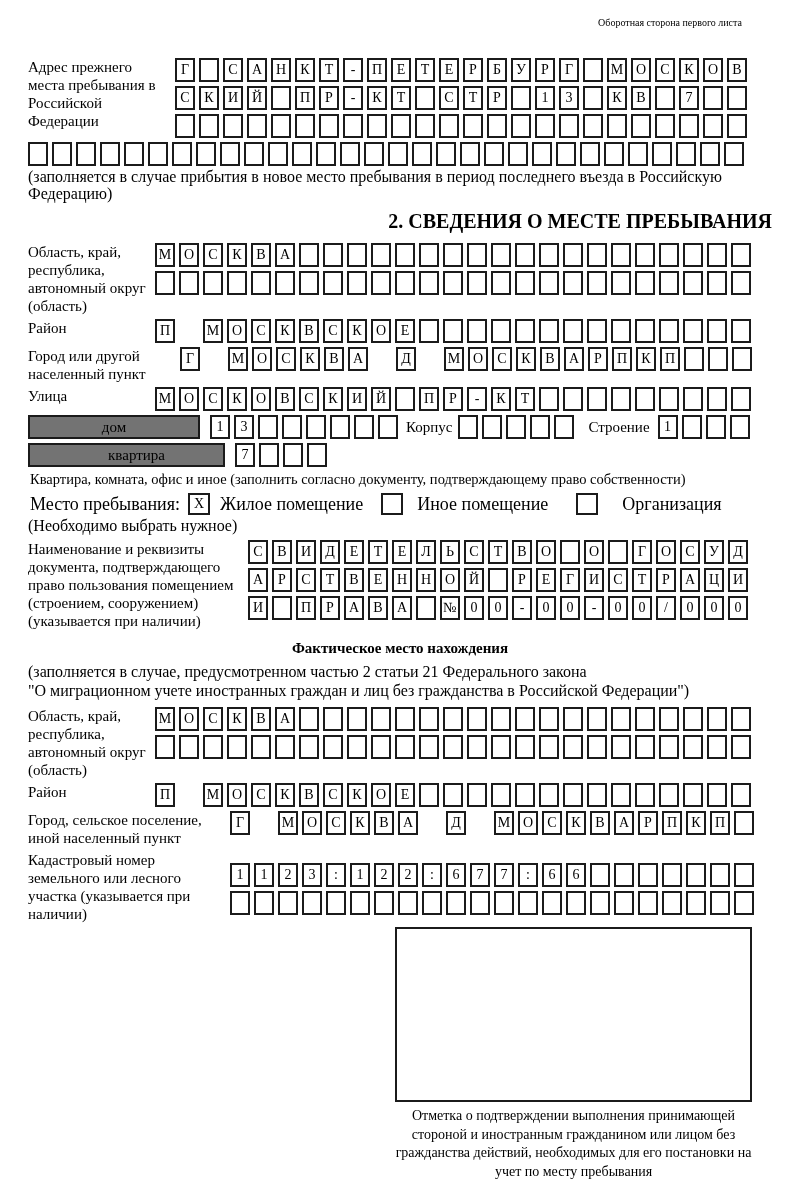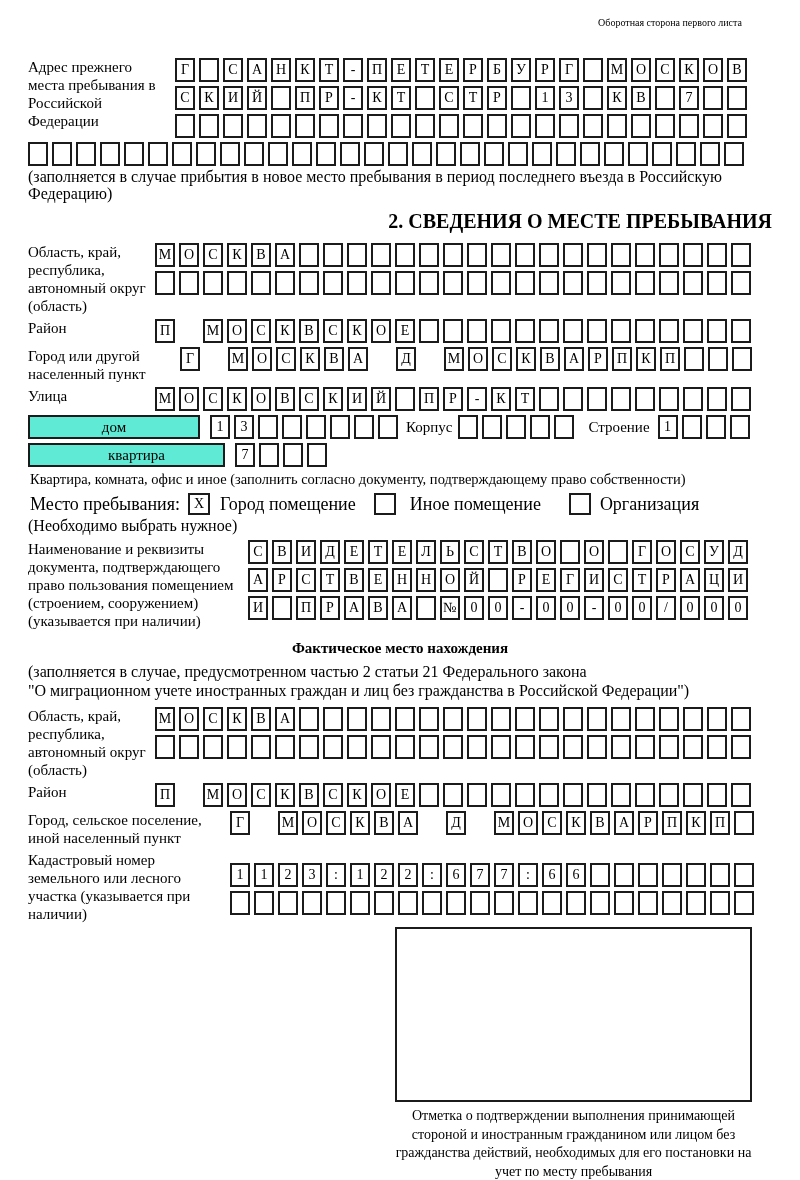--- a/index.html
+++ b/index.html
@@ -22,21 +22,21 @@
   .cells{display:flex;flex:none;}
   .cell{flex:none;width:20px;height:24px;box-sizing:border-box;border:2px solid #1b1b1b;
         margin-right:4px;display:flex;align-items:center;justify-content:center;
         font-size:14px;line-height:1;background:#fff;}
   .gapcell{flex:none;width:24px;height:24px;}
   .sec-title{text-align:right;font-weight:bold;font-size:20px;margin:8px 0 10px 0;}
   .sub-title{text-align:center;font-weight:bold;font-size:15px;margin:10px 0 6px 0;}
   .note-center{text-align:left;font-size:16px;line-height:17px;margin:2px 0 4px 0;}
   .note-left{font-size:14.5px;line-height:17px;margin:1px 0 5px 2px;}
   .type-box{box-sizing:border-box;border:2px solid #1b1b1b;height:24px;flex:none;
-            display:flex;align-items:center;justify-content:center;font-size:15px;background:#5eead4;}
+            display:flex;align-items:center;justify-content:center;font-size:15px;background:#737373;}
   .inline-lbl{font-size:15px;line-height:24px;flex:none;}
   .chk{width:22px;height:22px;box-sizing:border-box;border:2px solid #1b1b1b;flex:none;
        display:flex;align-items:center;justify-content:center;font-size:14px;background:#fff;}
   .chkrow{display:flex;align-items:center;margin:4px 0 2px 2px;}
   .chkrow .t{font-size:18px;flex:none;}
   .stamp-box{margin-left:367px;width:357px;height:175px;box-sizing:border-box;
              border:2px solid #1b1b1b;background:#fff;}
   .stamp-caption{margin-left:367px;width:357px;text-align:center;font-size:14px;line-height:18.5px;margin-top:5px;}
   .mt12{margin-top:12px;}
 </style>
@@ -354,25 +354,25 @@
         <span class="cell"></span>
         <span class="cell"></span>
         <span class="cell"></span>
       </div>
   </div>
   <div class="note-left">Квартира, комната, офис и иное (заполнить согласно документу, подтверждающему право собственности)</div>
 
   <div class="chkrow">
     <span class="t">Место пребывания:</span>
     <span class="chk" style="margin-left:8px;">X</span>
-    <span class="t" style="margin-left:10px;">Город помещение</span>
+    <span class="t" style="margin-left:10px;">Жилое помещение</span>
     <span class="chk" style="margin-left:18px;"></span>
     <span class="t" style="margin-left:14px;">Иное помещение</span>
     <span class="chk" style="margin-left:28px;"></span>
-    <span class="t" style="margin-left:9px;">Организация</span>
+    <span class="t" style="margin-left:24px;">Организация</span>
   </div>
   <div class="note-center" style="width:580px;">(Необходимо выбрать нужное)</div>
 
   <div class="frow" style="margin-top:6px;">
     <div class="lbl lw220">Наименование и реквизиты документа, подтверждающего право пользования помещением (строением, сооружением) (указывается при наличии)</div>
     <div class="cellrows">
       <div class="cells">
           <span class="cell">С</span>
           <span class="cell">В</span>
           <span class="cell">И</span>

